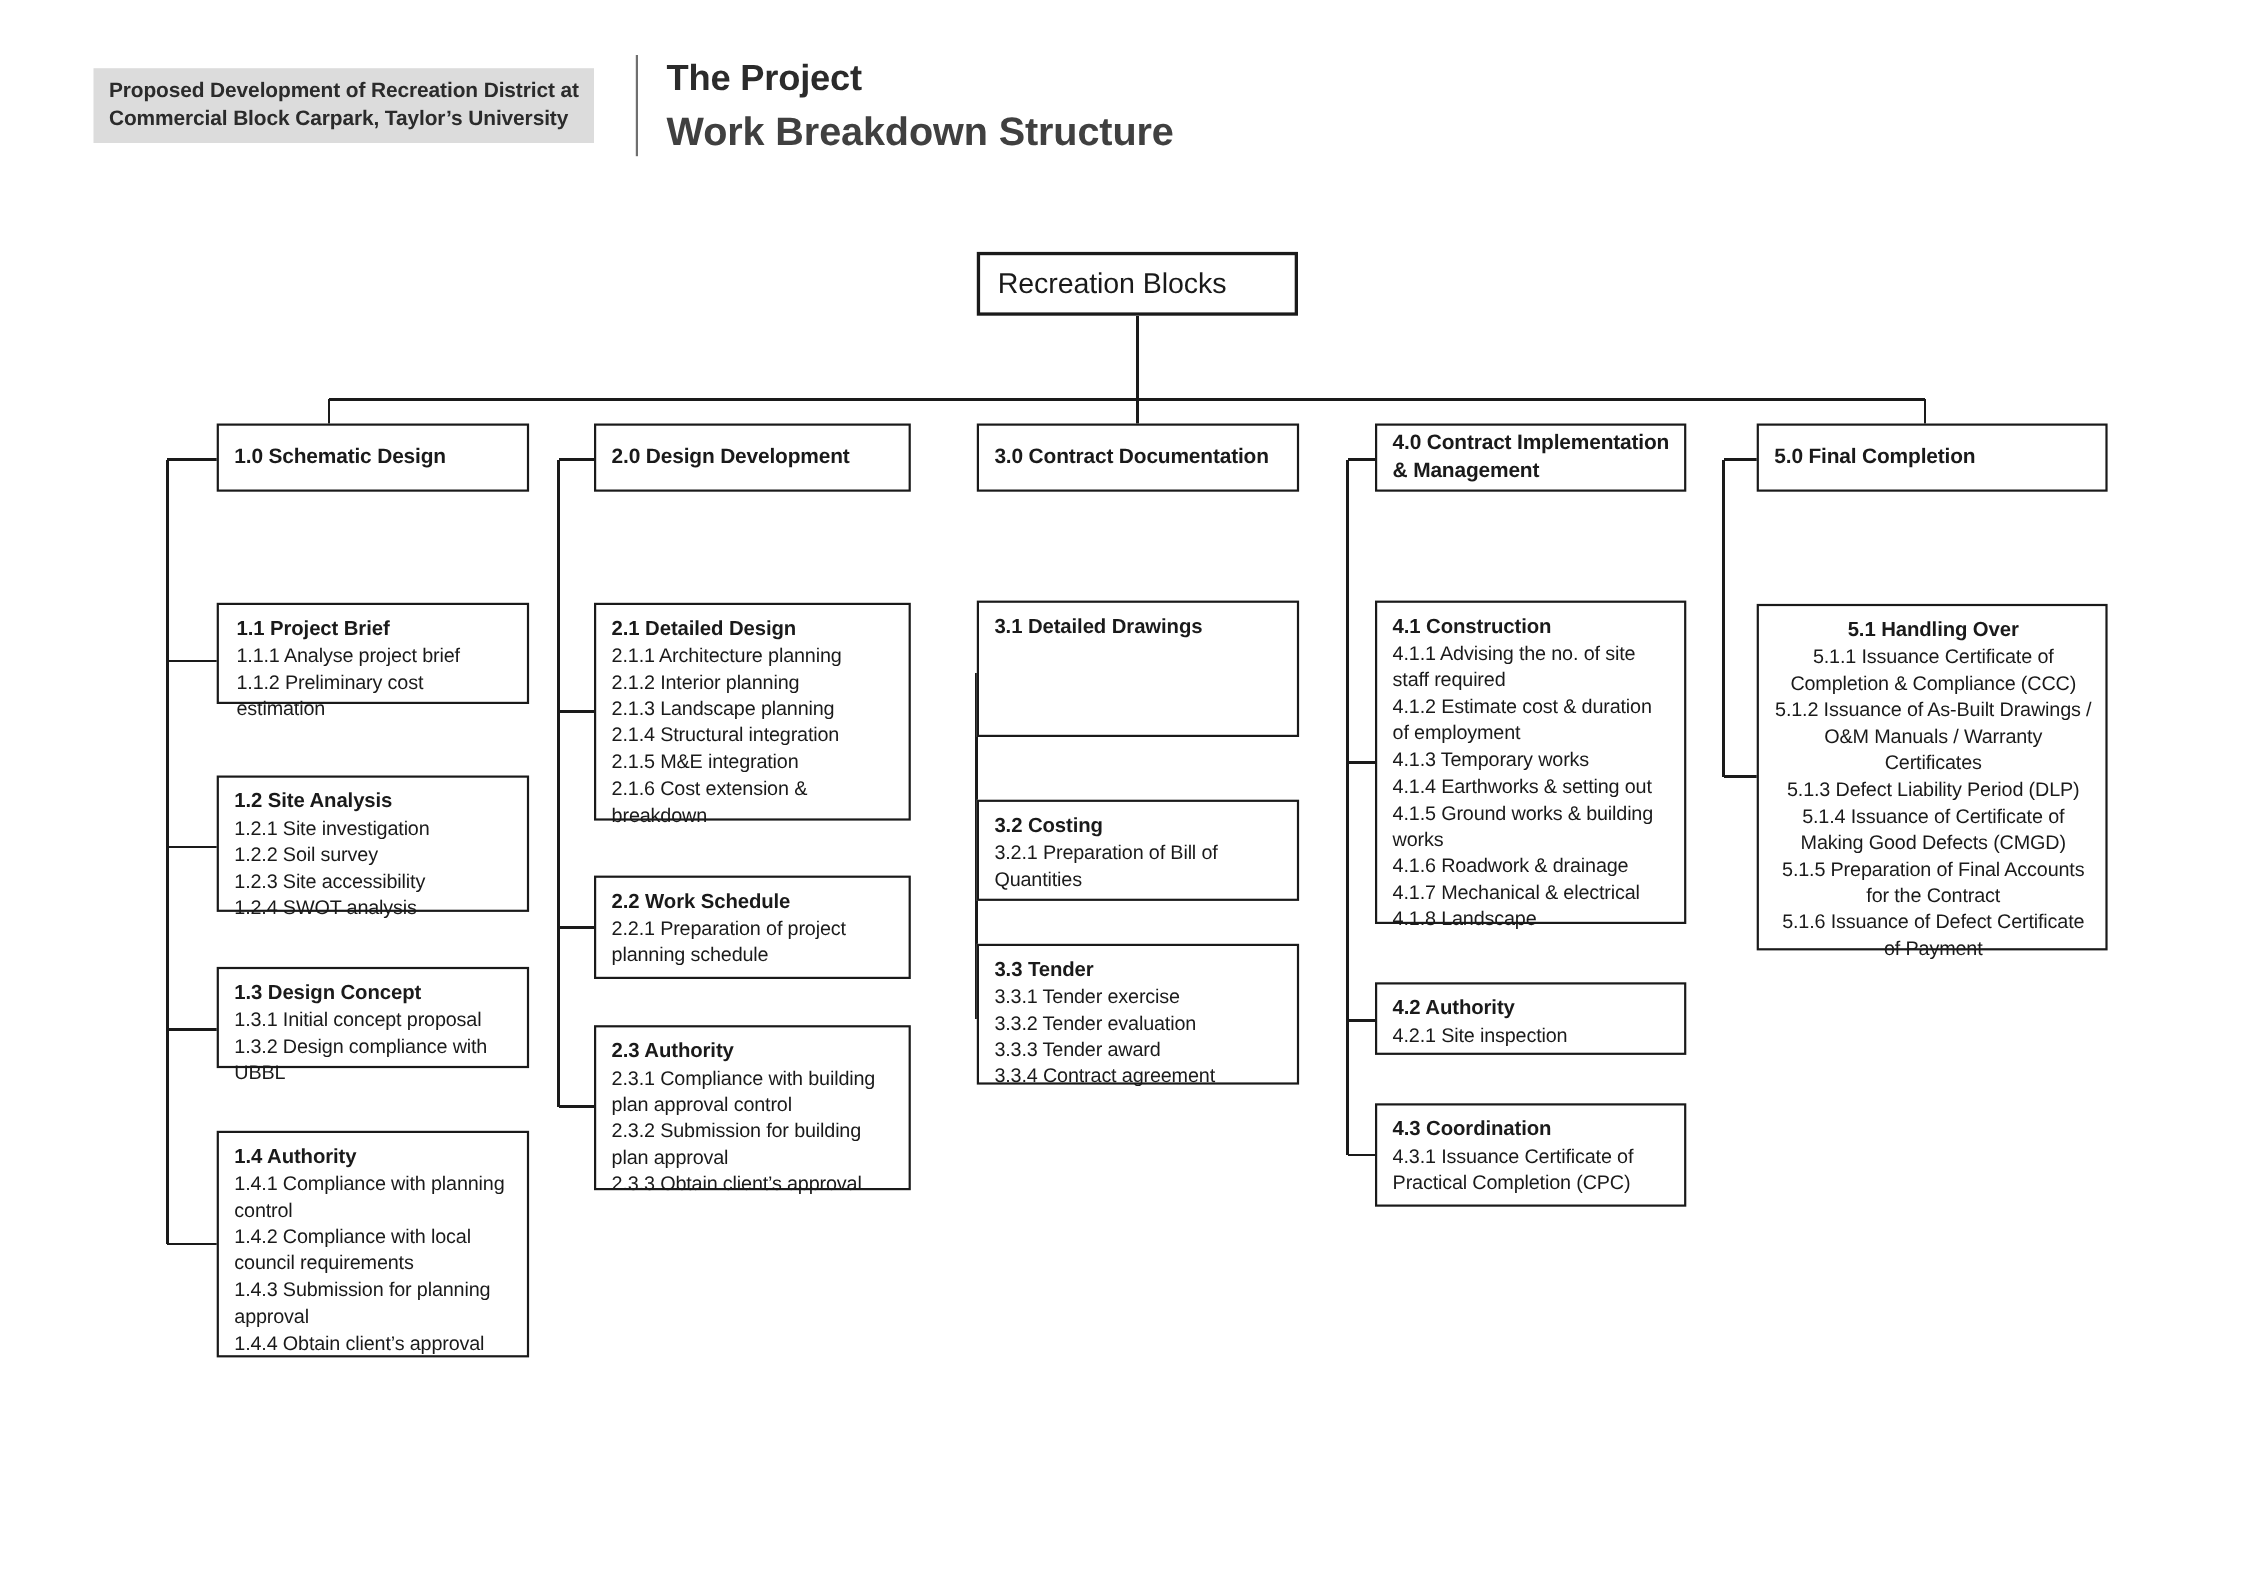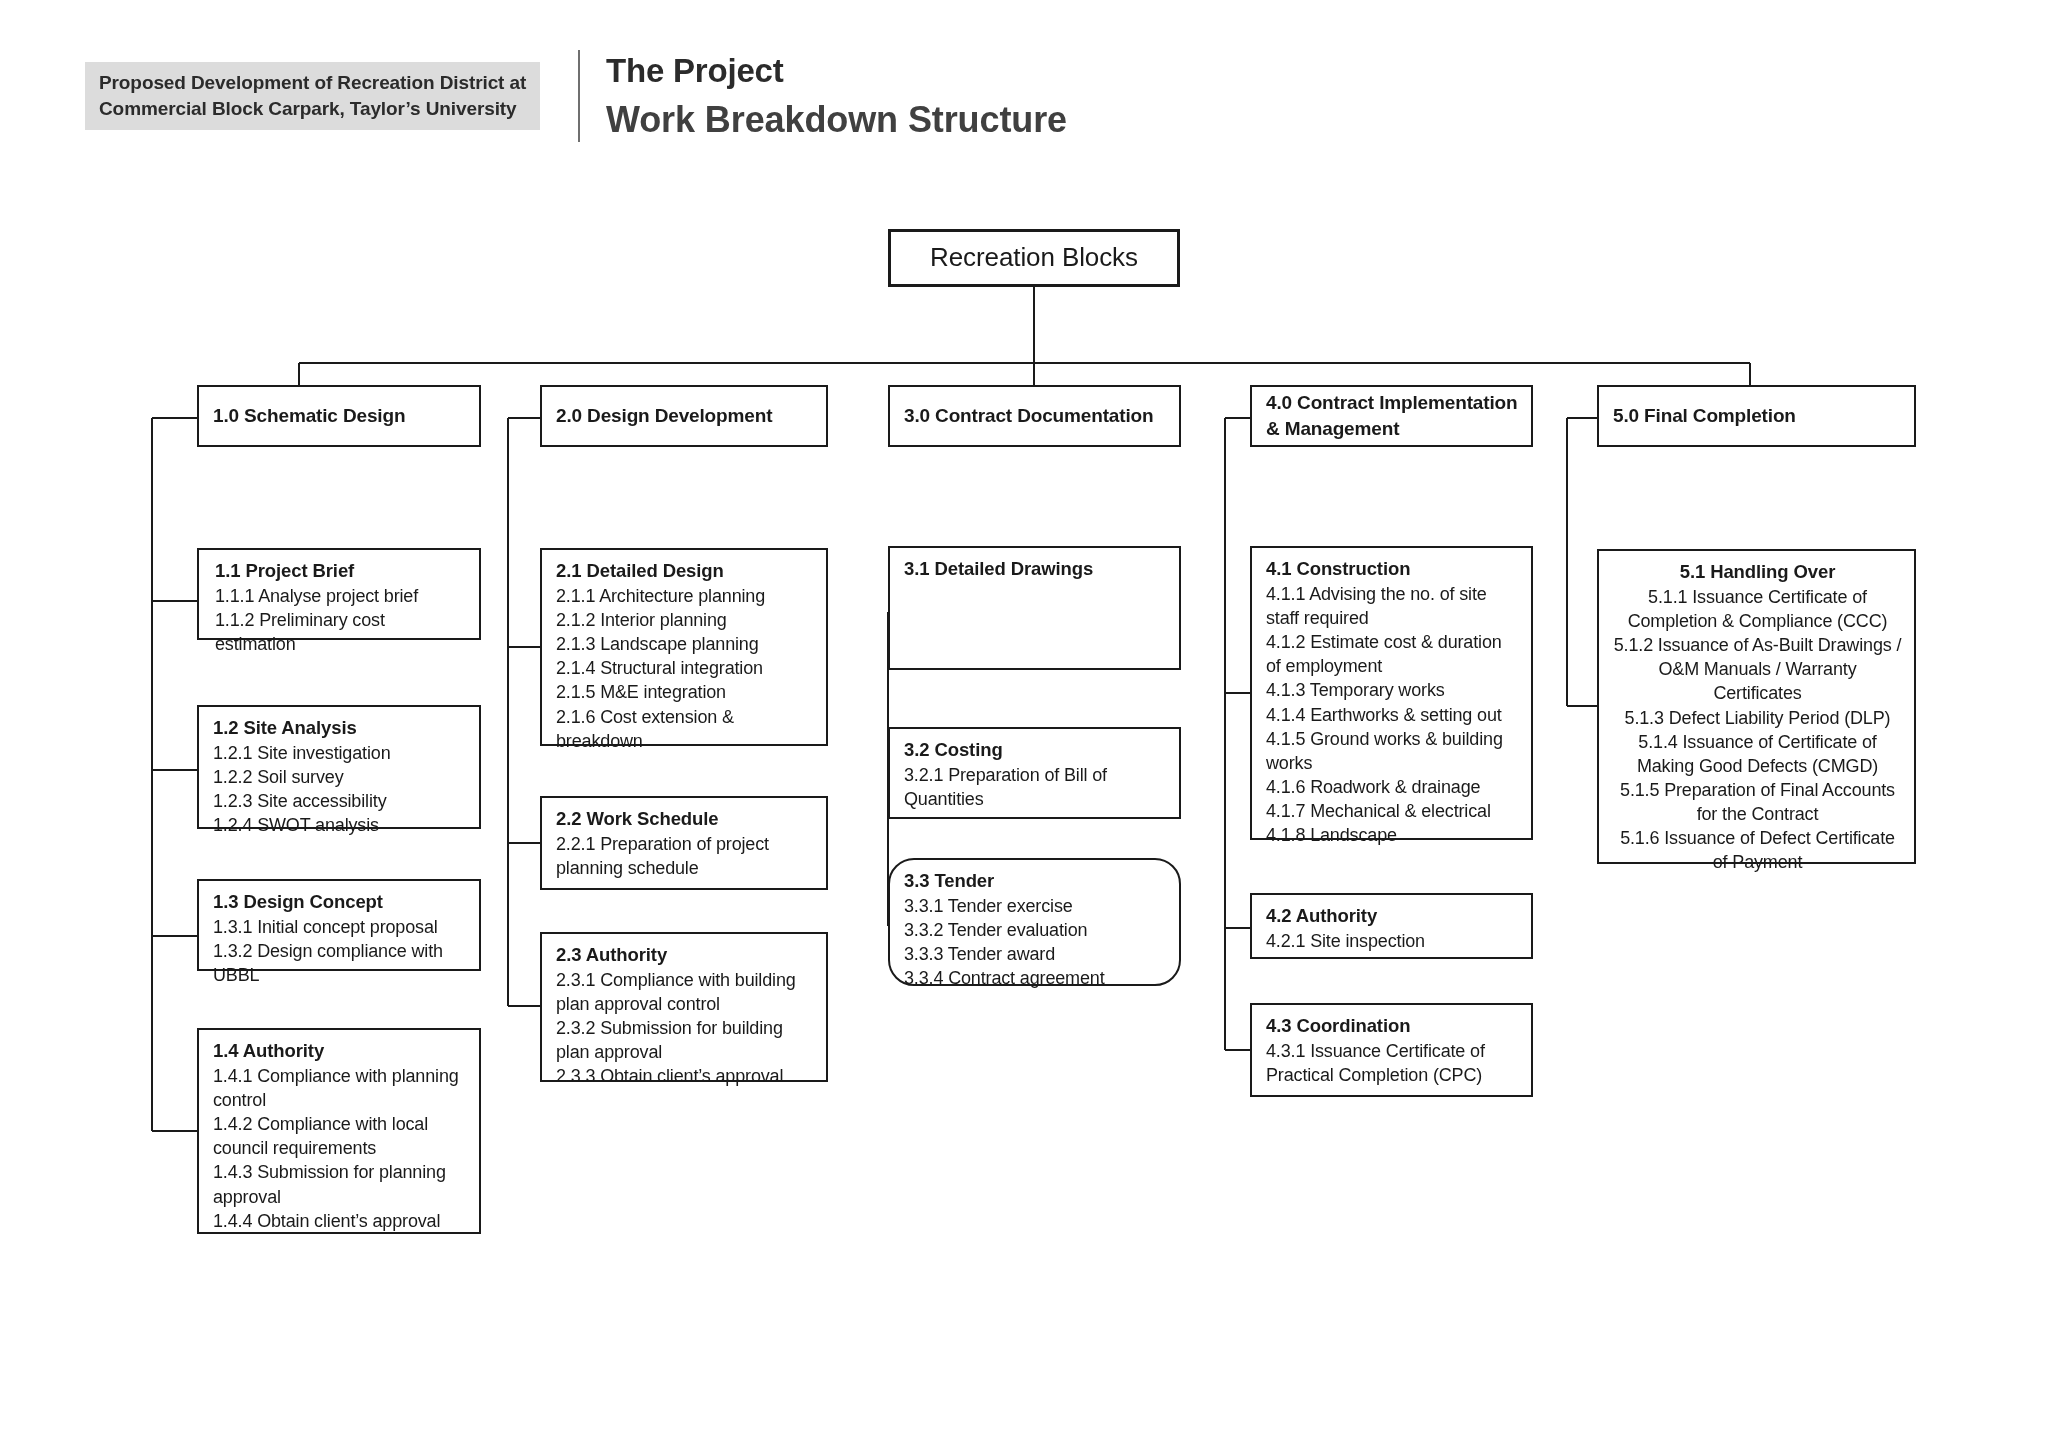--- a/index.html
+++ b/index.html
@@ -80,21 +80,20 @@
     position: absolute;
     box-sizing: border-box;
     background: #ffffff;
     border: 2.5px solid #1a1a1a;
     padding: 9px 12px 10px 14px;
   }
   .node.root {
     border-width: 3px;
     display: flex;
     align-items: center;
-    justify-content: center;
     padding: 16px;
   }
   .node.root .node-title {
     font-size: 26px;
     font-weight: normal;
     letter-spacing: -0.1px;
   }
   .node.level1 {
     display: flex;
     align-items: center;
@@ -262,21 +261,21 @@
 
   <div class="node" style="left:888px; top:546px; width:293px; height:124px;">
     <span class="node-title">3.1 Detailed Drawings</span>
   </div>
   <div class="node" style="left:888px; top:727px; width:293px; height:92px;">
     <span class="node-title">3.2 Costing</span>
     <ul class="node-items">
         <li>3.2.1 Preparation of Bill of Quantities</li>
       </ul>
   </div>
-  <div class="node" style="left:888px; top:858px; width:293px; height:128px;border-radius:26px;">
+  <div class="node" style="left:888px; top:858px; width:293px; height:128px;">
     <span class="node-title">3.3 Tender</span>
     <ul class="node-items">
         <li>3.3.1 Tender exercise</li>
         <li>3.3.2 Tender evaluation</li>
         <li>3.3.3 Tender award</li>
         <li>3.3.4 Contract agreement</li>
       </ul>
   </div>
 
   <div class="node" style="left:1250px; top:546px; width:283px; height:294px;">

